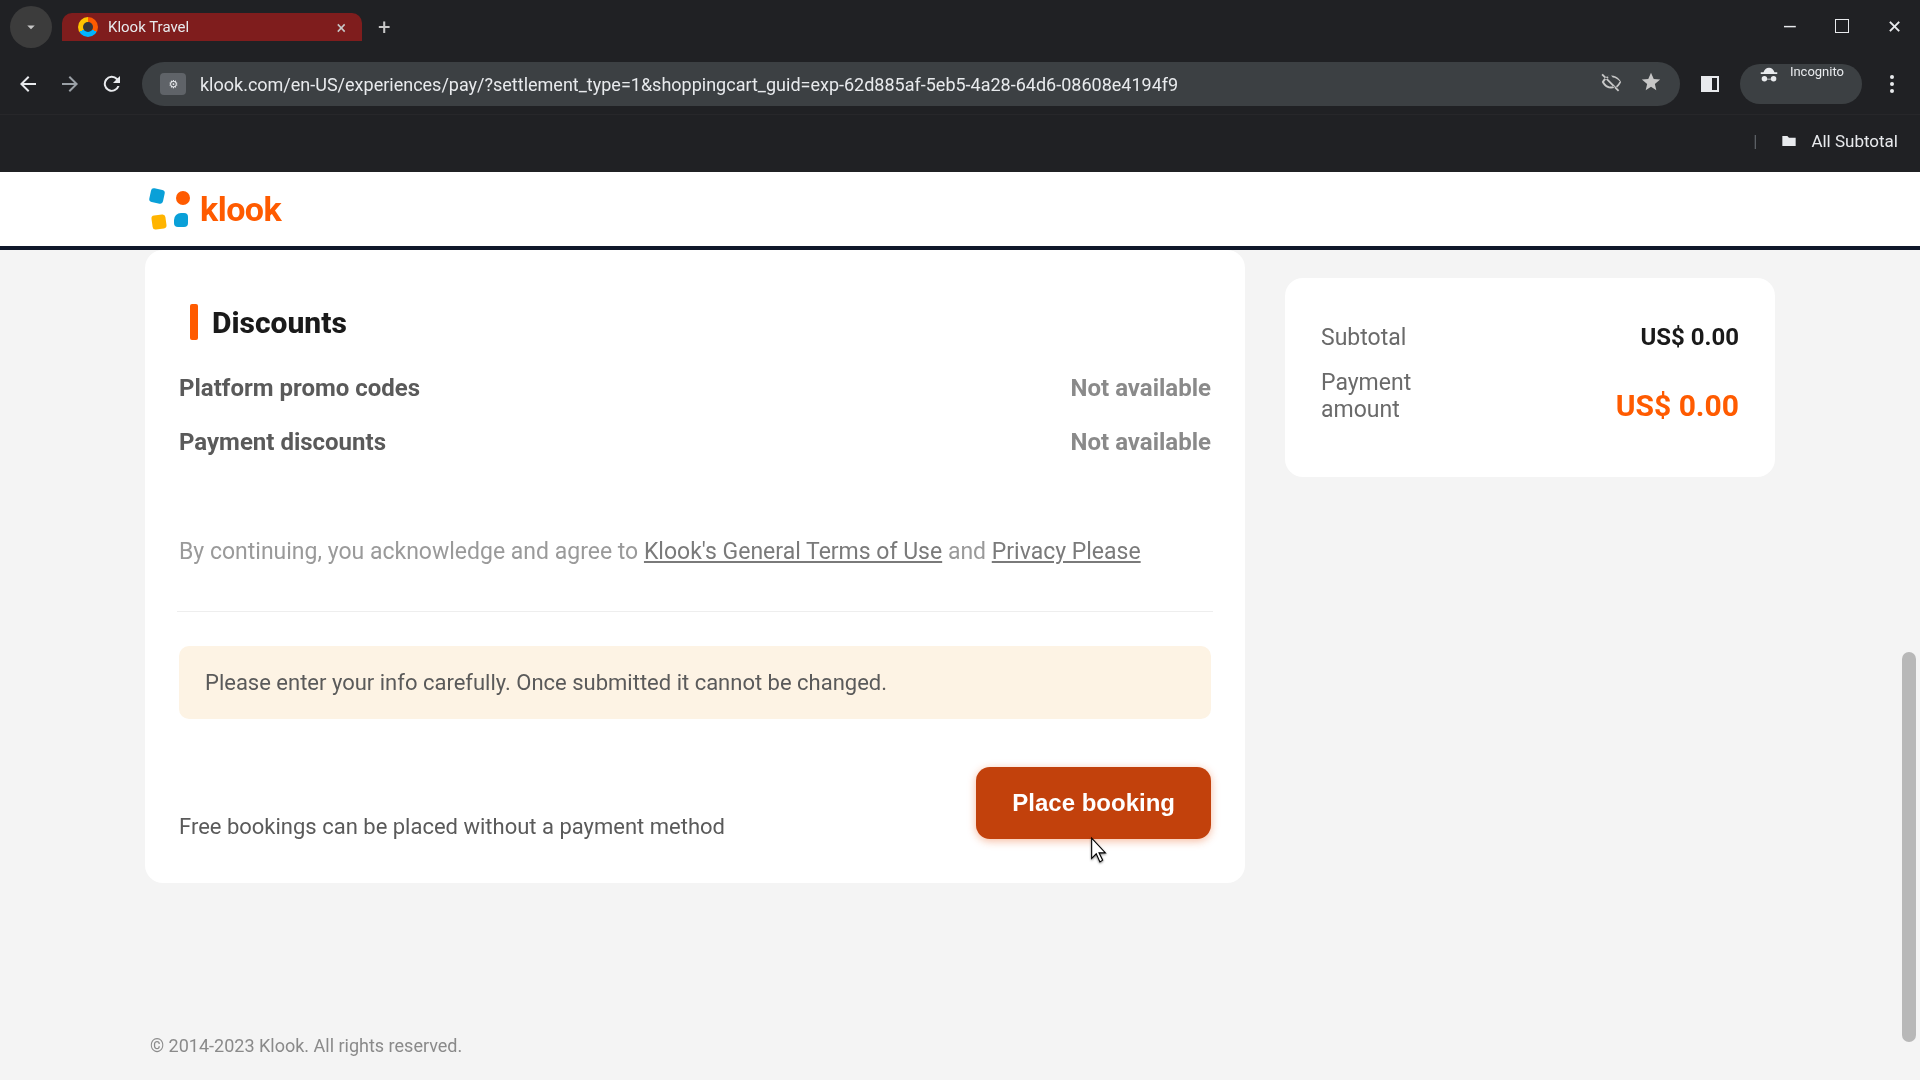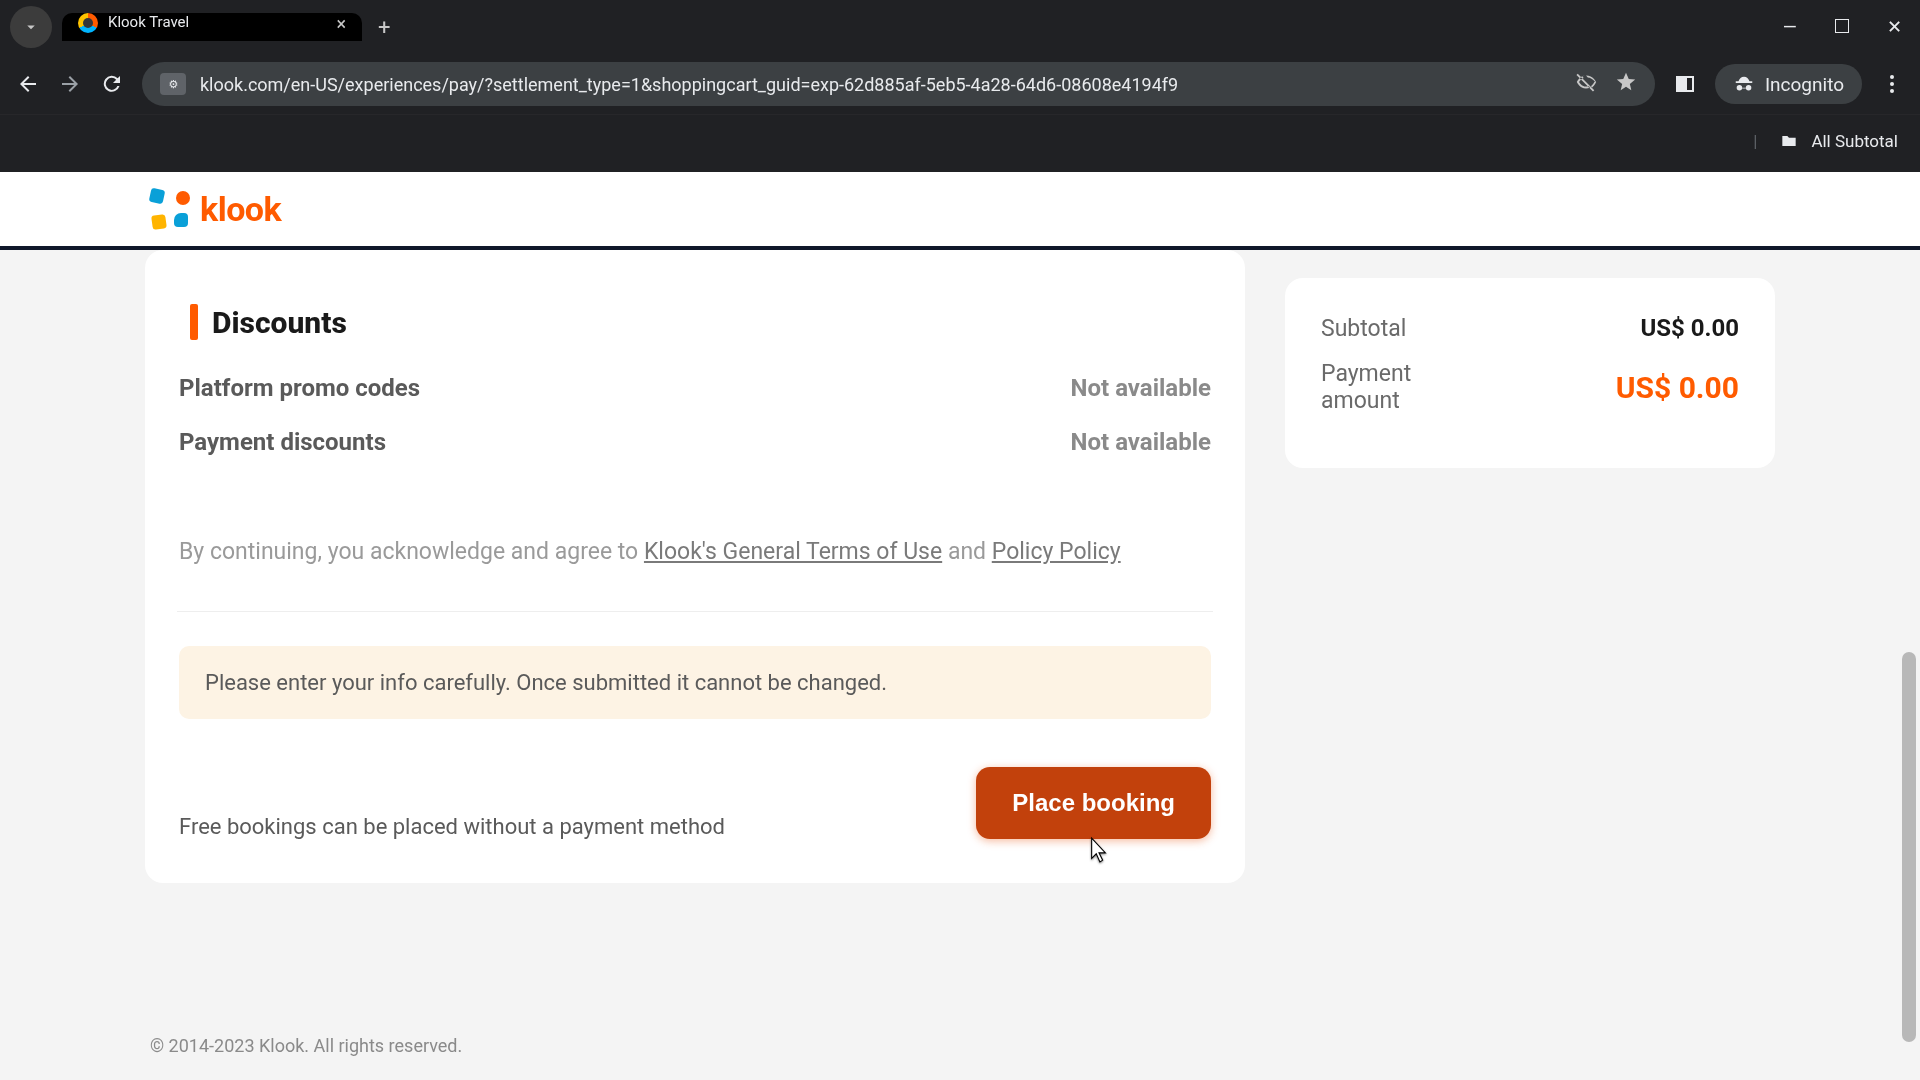--- a/index.html
+++ b/index.html
@@ -12,22 +12,22 @@
 
   
   .chrome-top { background: #202124; height: 172px; width: 100%; position: relative; }
   .tab-strip { display: flex; align-items: center; height: 54px; padding-left: 10px; }
   .tab-search {
     width: 42px; height: 42px; border-radius: 50%; background: #3c3c3c;
     display:flex; align-items:center; justify-content:center; margin-right:10px;
   }
   .tab-search svg { width:18px; height:18px; fill:#c7c7c7; }
   .tab {
-    display:flex; gap:10px;
-    background: #000000; height: 28px; padding: 0 16px;
+    display:flex; align-items:center; gap:10px;
+    background: #7f1d1d; height: 28px; padding: 0 16px;
     border-top-left-radius: 10px; border-top-right-radius: 10px;
     color: #e8eaed; font-size: 15px; min-width: 300px;
   }
   .tab .favicon {
     width:20px; height:20px; border-radius:50%;
     background: conic-gradient(#ff5b00 0 120deg, #00b4ff 120deg 240deg, #ffc400 240deg 360deg);
     position:relative;
   }
   .tab .favicon::after{content:"";position:absolute;inset:5px;border-radius:50%;background:#35363a;}
   .tab .close { margin-left:auto; color:#c7c7c7; font-size:18px; cursor:pointer;}
@@ -48,21 +48,21 @@
   }
   .omnibox .site-chip {
     width:26px; height:22px; background:#5f6368; border-radius:4px;
     display:flex; align-items:center; justify-content:center; font-size:11px; color:#e8eaed;
     letter-spacing:-1px;
   }
   .omnibox .url { font-size:18px; color:#e8eaed; white-space:nowrap; overflow:hidden;}
   .omnibox .right-icons { margin-left:auto; display:flex; gap:18px; color:#c7c7c7;}
   .incog-chip {
     background:#3c4043; height:40px; border-radius:20px; padding:0 18px;
-    display:flex; align-items:center; gap:10px; color:#e8eaed; font-size:19px;
+    display:flex; align-items:flex-start; gap:10px; color:#e8eaed; font-size:13px;
   }
   .bookmarks-bar {
     height: 52px; display:flex; align-items:center; justify-content:flex-end;
     padding: 0 22px; color:#e8eaed; font-size:17px; gap:12px;
     border-top: 1px solid rgba(255,255,255,0.03);
   }
   .bookmarks-bar .sep { color:#5f6368; margin-right:10px; }
   .bookmarks-bar svg { width:20px; height:20px; fill:#e8eaed; }
 
   
@@ -144,21 +144,21 @@
     margin-top: 48px;
   }
   .cta-row .note { font-size:22px; color:#5a5a5a; }
   .place-btn {
     background:#c2410c; color:#fff; font-size:24px; font-weight:700;
     border:none; border-radius:14px; padding: 22px 36px; cursor:pointer;
     box-shadow: 0 2px 8px rgba(232,83,14,0.4);
   }
 
   
-  .side-row { display:flex; justify-content:space-between; align-items:center; margin-bottom:18px; }
+  .side-row { display:flex; justify-content:space-between; align-items:flex-end; margin-bottom:18px;margin-top:9px; }
   .side-row .label { font-size:23px; color:#6a6a6a; max-width:170px;}
   .side-row .val { font-size:24px; font-weight:700; color:#1a1a1a; }
   .side-row .val.accent { color:#ff5b00; font-size:30px; }
 
   .footer {
     position:absolute; bottom:24px; left:0; right:0;
     font-size:18px; color:#8a8a8a; padding-left: 150px;
   }
 
   
@@ -289,21 +289,21 @@
             <span>Platform promo codes</span>
             <span class="status">Not available</span>
           </div>
           <div class="disc-row">
             <span>Payment discounts</span>
             <span class="status">Not available</span>
           </div>
 
 
           <p class="terms-line">
-            <span>By continuing, you acknowledge and agree to </span><a href="#">Klook's General Terms of Use</a><span> and </span><a href="#">Policy Policy</a>
+            <span>By continuing, you acknowledge and agree to </span><a href="#">Klook's General Terms of Use</a><span> and </span><a href="#">Privacy Please</a>
           </p>
 
           <div class="divider"></div>
 
           <div class="warning-banner">
             <span>Please enter your info carefully. Once submitted it cannot be changed.</span>
           </div>
 
           <div class="cta-row">
             <span class="note">Free bookings can be placed without a payment method</span>

